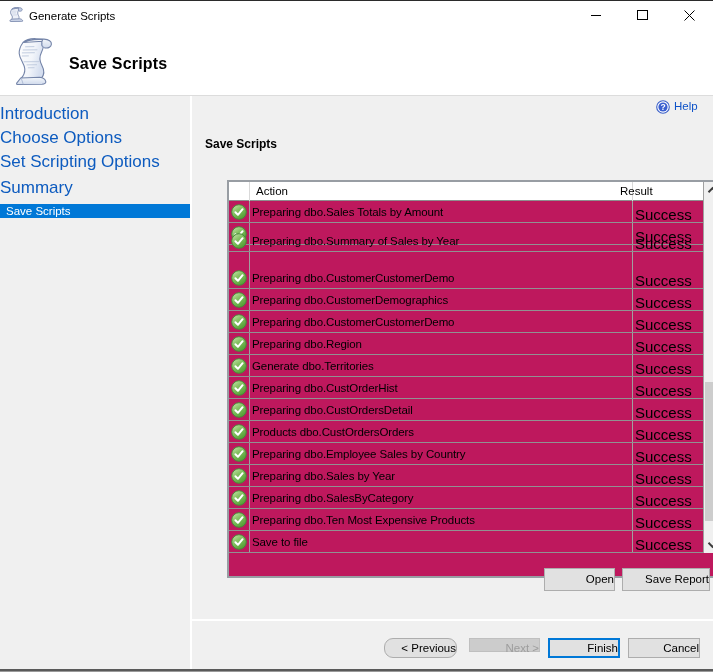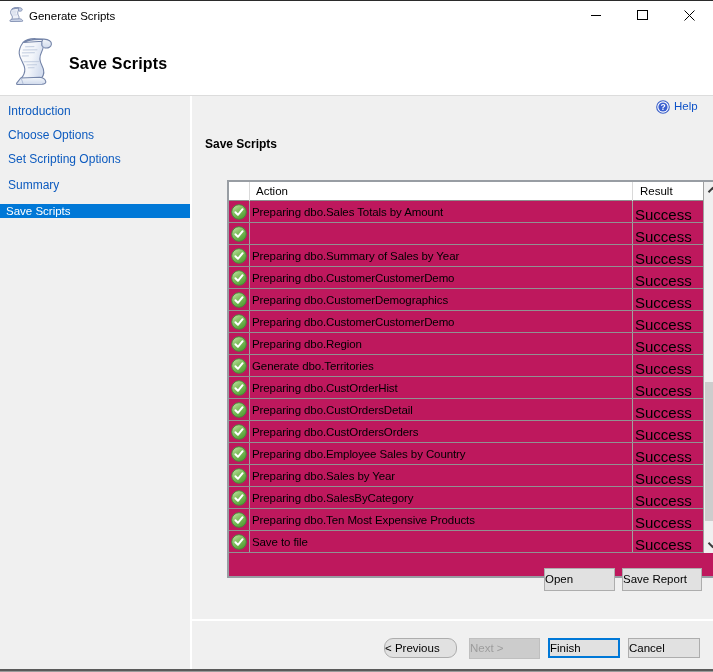--- a/index.html
+++ b/index.html
@@ -14,46 +14,46 @@
 #caption { right:0; top:0; width:160px; height:32px; }
 
 #bigicon { left:16px; top:37px; }
 #hdrtitle { left:69px; top:55px; font-size:16px; letter-spacing:0.2px; font-weight:bold; color:#000; }
 #hdrline { left:0; top:95px; width:713px; height:1px; background:#dcdcdc; }
 
 #graybody { left:0; top:96px; width:713px; height:573px; background:#f0f0f0; }
 #vdivider { left:190px; top:96px; width:2px; height:573px; background:#ffffff; }
 #hdivider { left:192px; top:619px; width:521px; height:2px; background:#ffffff; }
 
-.nav { left:8px; font-size:12px; color:#0d5bbf; white-space:nowrap; }
+.nav { left:0; font-size:17px; color:#0d5bbf; white-space:nowrap; }
 #nav5 { left:0; top:204px; width:190px; height:14px; background:#0078d7; color:#ffffff; font-size:11.5px; line-height:14px; padding-left:6px; }
 
 #help { left:674px; top:100px; font-size:11.5px; color:#0d52c8; }
 #helpicon { left:656px; top:100px; }
 
 #heading { left:205px; top:137px; font-size:12px; font-weight:bold; color:#000; }
 
 #table { left:204px; top:180px; width:496px; height:398px; background:#be185d; border:2px solid #989da3;margin-left:23px; }
 .vline { position:absolute; top:0; width:1px; height:371px; background:#a0a0a0; }
 #hrow { position:absolute; left:0; top:0; width:492px; height:19px; border-bottom:1px solid #8e8e8e; background:#fff; }
 .hcell { position:absolute; top:3px; font-size:11.5px; color:#000; }
 .row { position:absolute; left:0; width:474px; height:22px; border-bottom:1px solid #919191; }
 .rtext { position:absolute; left:23px; top:5px; font-size:11.5px; letter-spacing:-0.1px; color:#000; white-space:nowrap; }
 .rres { position:absolute; left:406px; top:5px; font-size:15px; color:#000; }
 .ricon { position:absolute; left:2px; top:3px; }
 
 #sbar { position:absolute; right:0; top:0; width:18px; height:371px; background:#f0f0f0; border-left:1px solid #a0a0a0; }
 #sthumb { position:absolute; left:1px; top:200px; width:16px; height:139px; background:#cdcdcd; }
 .sarrow { position:absolute; left:0; width:17px; height:17px; }
 
-.btn { position:absolute; background:#e1e1e1; border:1px solid #adadad; font-size:11.5px; color:#000; text-align:left; font-family:"Liberation Sans",sans-serif; }
+.btn { position:absolute; background:#e1e1e1; border:1px solid #adadad; font-size:11.5px; color:#000; text-align:right; font-family:"Liberation Sans",sans-serif; }
 #bopen { left:544px; top:568px; width:71px; height:23px; line-height:21px; }
-#bsave { left:622px; top:568px; width:80px; height:23px; line-height:21px; }
+#bsave { left:622px; top:568px; width:88px; height:23px; line-height:21px; }
 #bprev { left:384px; top:638px; width:73px; height:20px; line-height:18px;border-radius:9px; }
-#bnext { left:469px; top:638px; width:71px; height:21px; line-height:18px; background:#cccccc; border-color:#bfbfbf; color:#9d9d9d; }
+#bnext { left:469px; top:638px; width:71px; height:14px; line-height:18px; background:#cccccc; border-color:#bfbfbf; color:#9d9d9d; }
 #bfin  { left:548px; top:638px; width:72px; height:20px; line-height:16px; border:2px solid #0078d7; }
 #bcanc { left:628px; top:638px; width:72px; height:20px; line-height:18px; }
 
 #botborder { left:0; top:669px; width:713px; height:2px; background:#5a5a5a; }
 #botborder2 { left:0; top:671px; width:713px; height:1px; background:#9a9a9a; }
 </style>
 </head>
 <body>
 <div id="topborder" class="abs"></div>
 <div class="abs" id="smallicon" style="left:9px; top:7px;">
@@ -124,21 +124,21 @@
 <div id="help" class="abs">Help</div>
 <div id="heading" class="abs">Save Scripts</div>
 
 <div id="table" class="abs">
   <div class="vline" style="left:20px;"></div>
   <div class="vline" style="left:403px;"></div>
   <div id="hrow">
       <div style="position:absolute;left:20px;top:0;width:1px;height:19px;background:#d9d9d9;"></div>
       <div style="position:absolute;left:403px;top:0;width:1px;height:19px;background:#d9d9d9;"></div>
     <div class="hcell" style="left:27px;">Action</div>
-    <div class="hcell" style="left:411px;">Result</div>
+    <div class="hcell" style="left:391px;">Result</div>
   </div>
   <div id="rows">
 <div class="row" style="top:19px;">
         <div class="ricon"><svg width="16" height="16" viewBox="0 0 16 16">
             <defs>
               <linearGradient id="gg0" x1="0" y1="0" x2="0.7" y2="1">
                 <stop offset="0" stop-color="#cfe8b4"></stop>
                 <stop offset="0.45" stop-color="#85c263"></stop>
                 <stop offset="1" stop-color="#519e31"></stop>
               </linearGradient>
@@ -156,21 +156,21 @@
                 <stop offset="0" stop-color="#cfe8b4"></stop>
                 <stop offset="0.45" stop-color="#85c263"></stop>
                 <stop offset="1" stop-color="#519e31"></stop>
               </linearGradient>
             </defs>
             <circle cx="8" cy="8" r="7.3" fill="url(#gg1)" stroke="#48893a" stroke-width="1"></circle>
             <path d="M4.4,8.3 L6.9,10.8 L11.6,5.2" fill="none" stroke="#ffffff" stroke-width="2" stroke-linecap="round" stroke-linejoin="round"></path>
           </svg></div>
         <div class="rres">Success</div>
       </div>
-<div class="row" style="top:63px;">
+<div class="row" style="top:48px;">
         <div class="ricon"><svg width="16" height="16" viewBox="0 0 16 16">
             <defs>
               <linearGradient id="gg2" x1="0" y1="0" x2="0.7" y2="1">
                 <stop offset="0" stop-color="#cfe8b4"></stop>
                 <stop offset="0.45" stop-color="#85c263"></stop>
                 <stop offset="1" stop-color="#519e31"></stop>
               </linearGradient>
             </defs>
             <circle cx="8" cy="8" r="7.3" fill="url(#gg2)" stroke="#48893a" stroke-width="1"></circle>
             <path d="M4.4,8.3 L6.9,10.8 L11.6,5.2" fill="none" stroke="#ffffff" stroke-width="2" stroke-linecap="round" stroke-linejoin="round"></path>
@@ -288,21 +288,21 @@
             <defs>
               <linearGradient id="gg10" x1="0" y1="0" x2="0.7" y2="1">
                 <stop offset="0" stop-color="#cfe8b4"></stop>
                 <stop offset="0.45" stop-color="#85c263"></stop>
                 <stop offset="1" stop-color="#519e31"></stop>
               </linearGradient>
             </defs>
             <circle cx="8" cy="8" r="7.3" fill="url(#gg10)" stroke="#48893a" stroke-width="1"></circle>
             <path d="M4.4,8.3 L6.9,10.8 L11.6,5.2" fill="none" stroke="#ffffff" stroke-width="2" stroke-linecap="round" stroke-linejoin="round"></path>
           </svg></div>
-        <div class="rtext">Preparing dbo.CustOrdersOrders</div>
+        <div class="rtext">Products dbo.CustOrdersOrders</div>
         <div class="rres">Success</div>
       </div>
 <div class="row" style="top:261px;">
         <div class="ricon"><svg width="16" height="16" viewBox="0 0 16 16">
             <defs>
               <linearGradient id="gg11" x1="0" y1="0" x2="0.7" y2="1">
                 <stop offset="0" stop-color="#cfe8b4"></stop>
                 <stop offset="0.45" stop-color="#85c263"></stop>
                 <stop offset="1" stop-color="#519e31"></stop>
               </linearGradient>

